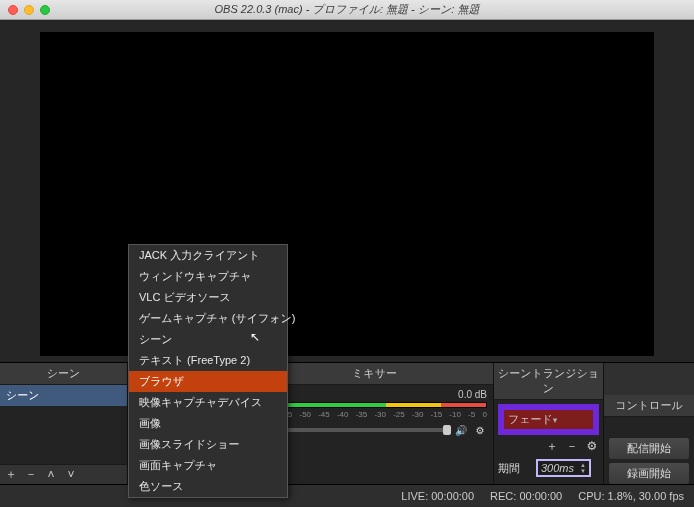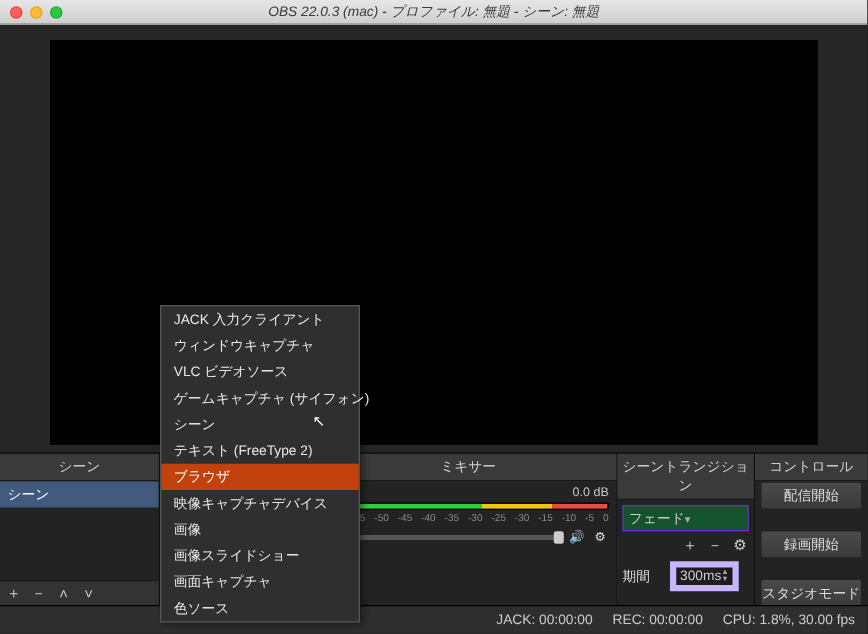--- a/index.html
+++ b/index.html
@@ -8,45 +8,45 @@
   .traffic { display: flex; gap: 6px; margin-left: 8px; }
   .tl { width: 10px; height: 10px; border-radius: 50%; }
   .tl.red { background: #ff5f57; border: 1px solid #e24640; }
   .tl.yellow { background: #ffbd2e; border: 1px solid #e1a325; }
   .tl.green { background: #28c940; border: 1px solid #20a932; }
   .title { position: absolute; left: 0; right: 0; text-align: center; color: #3a3a3a; font-size: 11px; }
   .preview-area { background: #262626; height: 342px; padding: 12px 40px 6px 40px; }
   .preview { background: #000; width: 100%; height: 100%; border: 1px solid #000; }
   .panels { display: flex; height: 122px; background: #303030; border-top: 1px solid #000; }
   .panel { border-right: 1px solid #111; display: flex; flex-direction: column; }
-  .panel:last-child { border-right: none; }
+  .panel:last-child { border-right: none; margin-top: 32px; }
   .panel-header { text-align: center; background: #3a3a3a; color: #d0d0d0; font-size: 11px; padding: 3px 0; border-bottom: 1px solid #1a1a1a; }
   .panel-body { flex: 1; background: #232323; position: relative; overflow: hidden; }
   .panel-toolbar { height: 20px; background: #333; display: flex; align-items: center; gap: 6px; padding: 0 4px; border-top: 1px solid #1a1a1a; }
   .tb-ic { width: 14px; height: 14px; display: inline-flex; align-items: center; justify-content: center; color: #ccc; font-size: 12px; cursor: pointer; }
   .scene-item { background: #3f5a7d; color: #fff; padding: 3px 6px; font-size: 11px; }
   
   .mixer { padding: 4px 6px; font-size: 10px; }
   .mix-head { display: flex; justify-content: flex-end; color: #c8c8c8; margin-bottom: 2px; }
   .meter { height: 6px; width: 100%; background: linear-gradient(to right,#2ecc40 0%,#2ecc40 55%,#f1c40f 55%,#f1c40f 80%,#e74c3c 80%,#e74c3c 100%); border: 1px solid #000; border-radius: 1px; }
   .ticks { display: flex; justify-content: space-between; color: #888; font-size: 8px; margin-top: 2px; }
   .slider-row { display:flex; align-items:center; gap:4px; margin-top:4px;}
   .slider-track { flex:1; height:4px; background:#555; position:relative; border-radius:2px;}
   .slider-thumb { position:absolute; right:0; top:-3px; width:8px; height:10px; background:#ccc; border-radius:2px;}
   .spk-ic, .gear-ic { width:14px; height:14px; color:#ddd; display:inline-flex; align-items:center; justify-content:center; cursor:pointer;}
   
   .trans-body { padding: 4px 4px; font-size: 11px; }
-  .select-fake { background: #14532d; border: 1px solid #6d28d9; color: #ccc; padding: 2px 4px; display:flex; justify-content:flex-start; align-items:center; font-size:11px;}
+  .select-fake { background: #7f1d1d; border: 6px solid #6d28d9; color: #ccc; padding: 2px 4px; display:flex; justify-content:flex-start; align-items:center; font-size:11px;}
   .chev { font-size: 9px; color:#aaa;}
   .trans-tb { display:flex; justify-content:flex-end; gap:6px; margin-top:4px;}
   .dur-row { display:flex; align-items:center; gap:16px; margin-top:6px;}
-  .num-input { background:#1d1d1d; border:5px solid #c4b5fd; color:#ccc; padding:1px 3px; width:55px; font-size:11px; display:flex; justify-content:space-between;}
+  .num-input { background:#1d1d1d; border:2px solid #c4b5fd; color:#ccc; padding:1px 3px; width:55px; font-size:11px; display:flex; justify-content:space-between;font-style:italic;}
   .stepper { display:flex; flex-direction:column; font-size:6px; color:#aaa; line-height:6px;}
   
-  .ctrl-body { padding: 0 4px; display:flex; flex-direction:column; gap:16px;}
+  .ctrl-body { padding: 20px 4px; display:flex; flex-direction:column; gap:2px;}
   .ctrl-btn { background: linear-gradient(#4a4a4a,#3a3a3a); border:1px solid #222; color:#ddd; font-size:11px; text-align:center; padding:3px 0; border-radius:3px; cursor:pointer;}
   
   .status { height: 22px; background: #2e2e2e; border-top:1px solid #000; display:flex; justify-content:flex-end; align-items:center; gap:16px; padding:0 10px; font-size:11px; color:#ccc;}
   
   .ctx { position:absolute; left:128px; top:244px; width:160px; background:#2f2f2f; border:1px solid #555; z-index:50; font-size:11px; color:#e8e8e8; box-shadow:2px 2px 6px rgba(0,0,0,.5);}
   .ctx-item { padding:3px 10px; white-space:nowrap; cursor:pointer;}
   .ctx-item.sel { background:#c2410c; color:#fff;}
   .cursor { position:absolute; left:250px; top:330px; z-index:60; font-size:12px; color:#fff; pointer-events:none;}
 </style>
 </head>
@@ -154,21 +154,21 @@
     <div class="panel-body ctrl-body" id="ctrl-body">
         <div class="ctrl-btn">配信開始</div>
         <div class="ctrl-btn">録画開始</div>
         <div class="ctrl-btn">スタジオモード</div>
         <div class="ctrl-btn">設定</div>
       </div>
   </div>
 </div>
 
 <div class="status">
-  <span>JACK: 00:00:00</span>
+  <span>LIVE: 00:00:00</span>
   <span>REC: 00:00:00</span>
   <span>CPU: 1.8%, 30.00 fps</span>
 </div>
 
 <div class="ctx" id="ctx">
     <div class="ctx-item">JACK 入力クライアント</div>
     <div class="ctx-item">ウィンドウキャプチャ</div>
     <div class="ctx-item">VLC ビデオソース</div>
     <div class="ctx-item">ゲームキャプチャ (サイフォン)</div>
     <div class="ctx-item">シーン</div>

